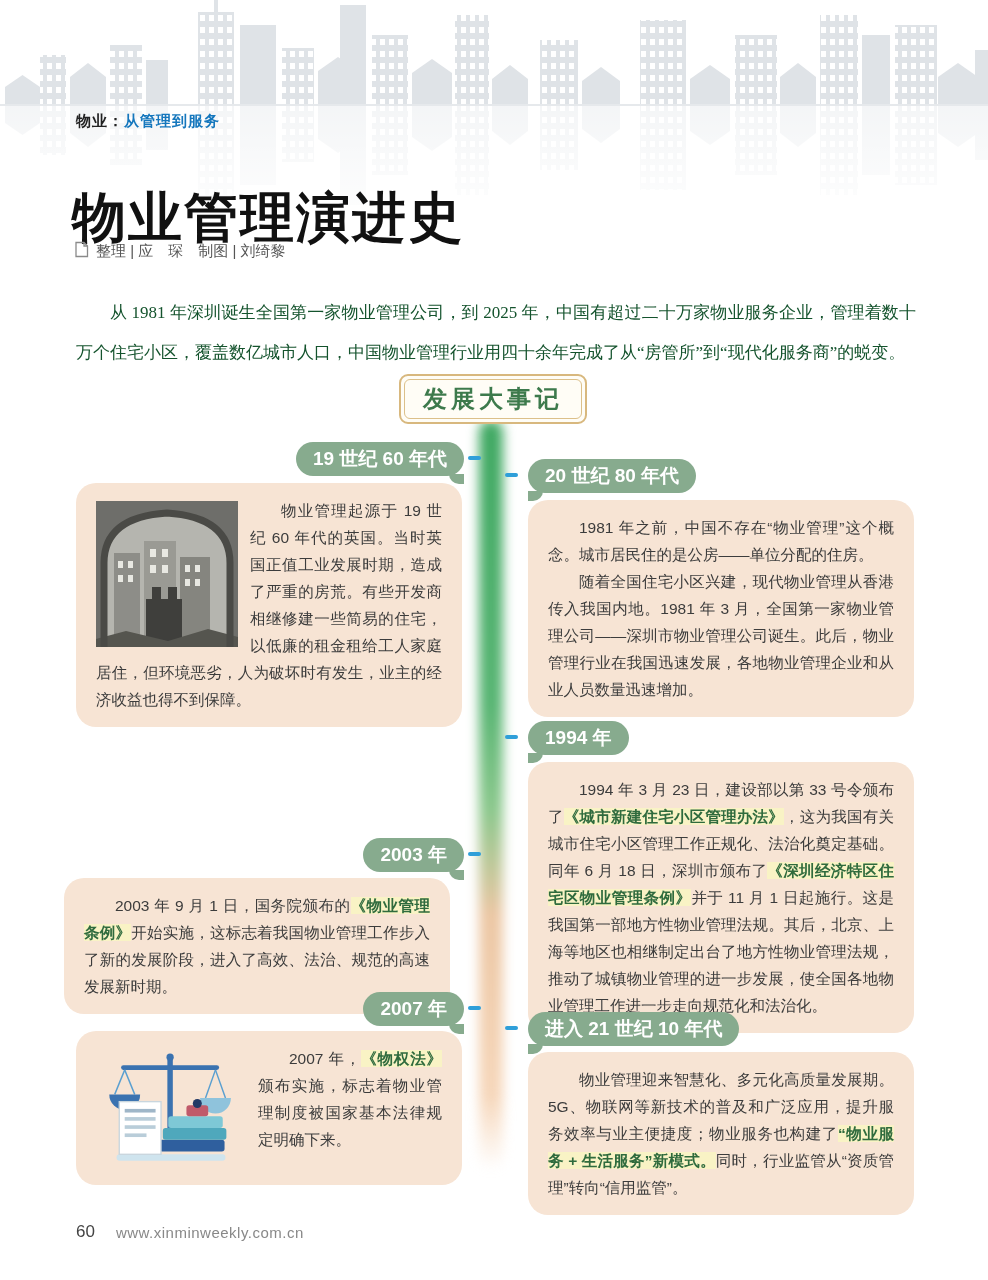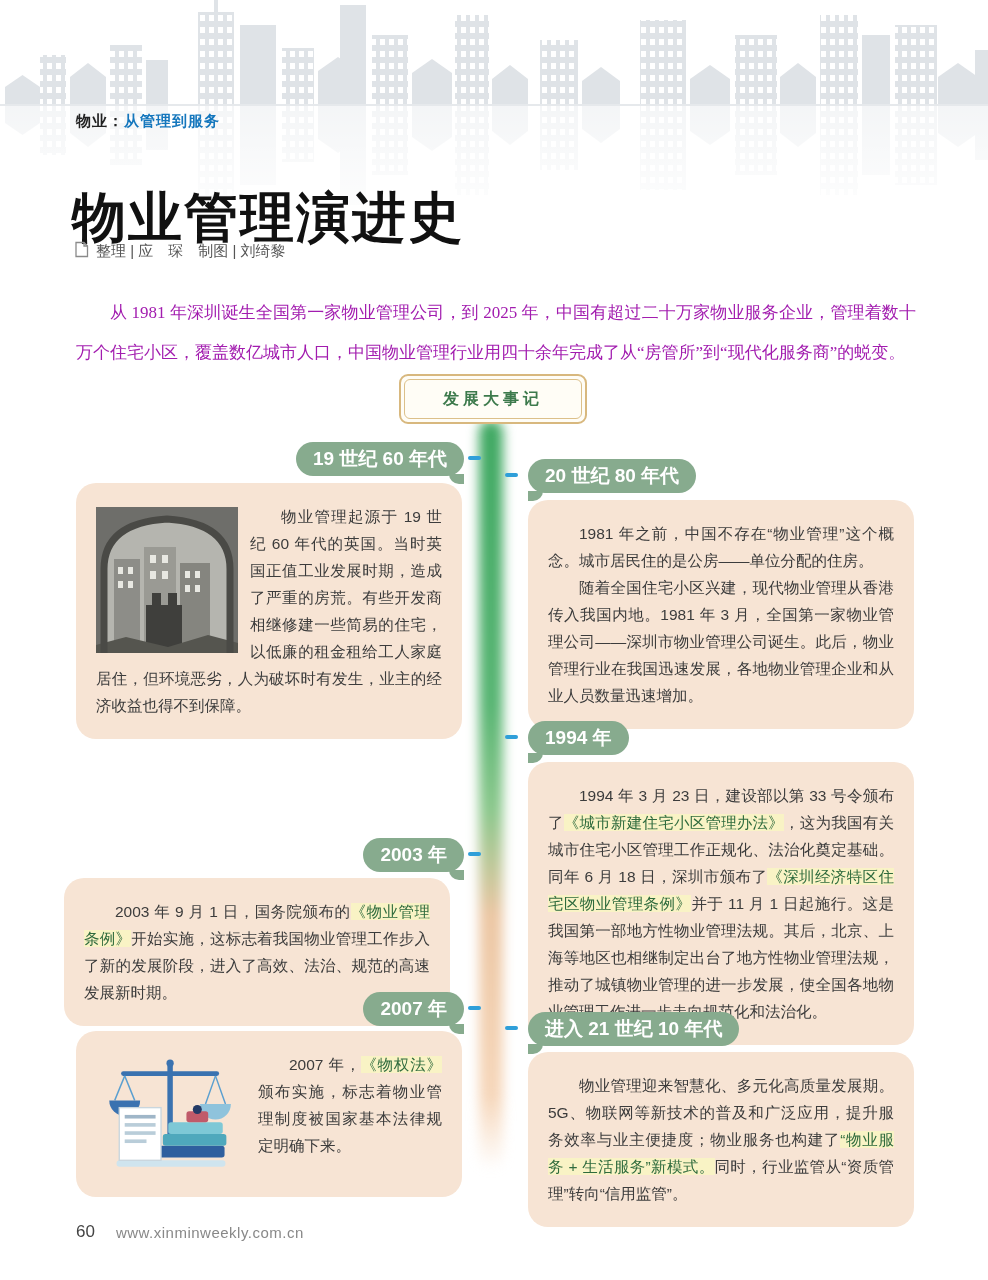--- a/index.html
+++ b/index.html
@@ -11,49 +11,49 @@
 
   
   .kicker{position:absolute;left:76px;top:112px;font-size:15px;font-weight:bold;z-index:2;letter-spacing:1px;}
   .kicker .k-dark{color:#222;}
   .kicker .k-blue{color:#1577bd;}
   .title{position:absolute;left:72px;top:146px;font-size:54px;font-weight:700;color:#111;
          letter-spacing:2px;z-index:2;font-family:"Liberation Sans",sans-serif;}
   .byline{position:absolute;left:74px;top:241px;font-size:15px;color:#555;z-index:2;
           display:flex;align-items:center;gap:7px;justify-content:flex-end;}
   .intro{position:absolute;left:76px;top:276px;width:840px;font-family:"Liberation Serif",serif;
-         font-size:17px;line-height:40px;color:#a21caf;text-align:justify;text-indent:2em;z-index:2;}
+         font-size:17px;line-height:40px;color:#14532d;text-align:justify;text-indent:2em;z-index:2;}
 
   
   .badge{position:absolute;left:399px;top:374px;width:188px;height:50px;z-index:3;
          border:2px solid #d8b87e;border-radius:9px;background:#fffdf6;
          display:flex;align-items:center;justify-content:center;box-sizing:border-box;}
   .badge::before{content:'';position:absolute;inset:3px;border:1px solid #dcc08a;border-radius:6px;}
-  .badge-text{font-family:"Liberation Serif",serif;font-size:16px;font-weight:bold;color:#3d7a4c;letter-spacing:4px;}
+  .badge-text{font-family:"Liberation Serif",serif;font-size:24px;font-weight:bold;color:#3d7a4c;letter-spacing:4px;}
 
   
   .tl-bar{position:absolute;left:479px;top:420px;width:24px;height:750px;z-index:1;
           filter:blur(6px);border-radius:12px;
           background:linear-gradient(180deg,#3fa862 0%,#58b573 38%,#8cc88d 52%,
                      #ecc7a4 66%,#f6d7bb 90%,rgba(246,215,187,0) 100%);}
 
   
   .tag{position:absolute;background:#87ab8e;color:#fff;font-size:19px;font-weight:bold;
        line-height:26px;padding:4px 17px;border-radius:17px;z-index:2;white-space:nowrap;}
   .tag.t-left::after{content:'';position:absolute;right:0;bottom:-8px;width:15px;height:10px;
        background:#87ab8e;border-bottom-left-radius:14px;}
   .tag.t-right::after{content:'';position:absolute;left:0;bottom:-8px;width:15px;height:10px;
        background:#87ab8e;border-bottom-right-radius:14px;}
   .dash{position:absolute;width:13px;height:4px;background:#2f9fd9;border-radius:2px;z-index:2;}
 
   
   .box{position:absolute;width:386px;background:#f7e4d4;border-radius:20px;
-       padding:20px 20px;box-sizing:border-box;z-index:2;color:#3c3c3c;}
+       padding:14px 20px;box-sizing:border-box;z-index:2;color:#3c3c3c;}
   .box p{margin:0;font-size:15.5px;line-height:27px;text-align:justify;text-indent:2em;}
-  .hl{background:#f9f3c5;color:#2f6b3d;font-weight:normal;}
+  .hl{background:#f9f3c5;color:#2f6b3d;font-weight:bold;}
 
   .fig{float:left;margin:4px 12px 4px 0;line-height:0;}
   .fig svg{display:block;}
 
   
   .e0-tag{right:524px;top:442px;}   .e0-dash{left:468px;top:456px;}  .e0-box{left:76px;top:483px;}
   .e1-tag{left:528px;top:459px;}    .e1-dash{left:505px;top:473px;}  .e1-box{left:528px;top:500px;}
   .e2-tag{left:528px;top:721px;}    .e2-dash{left:505px;top:735px;}  .e2-box{left:528px;top:762px;}
   .e3-tag{right:524px;top:838px;}   .e3-dash{left:468px;top:852px;}  .e3-box{left:64px;top:878px;}
   .e4-tag{right:524px;top:992px;}   .e4-dash{left:468px;top:1006px;} .e4-box{left:76px;top:1031px;}

